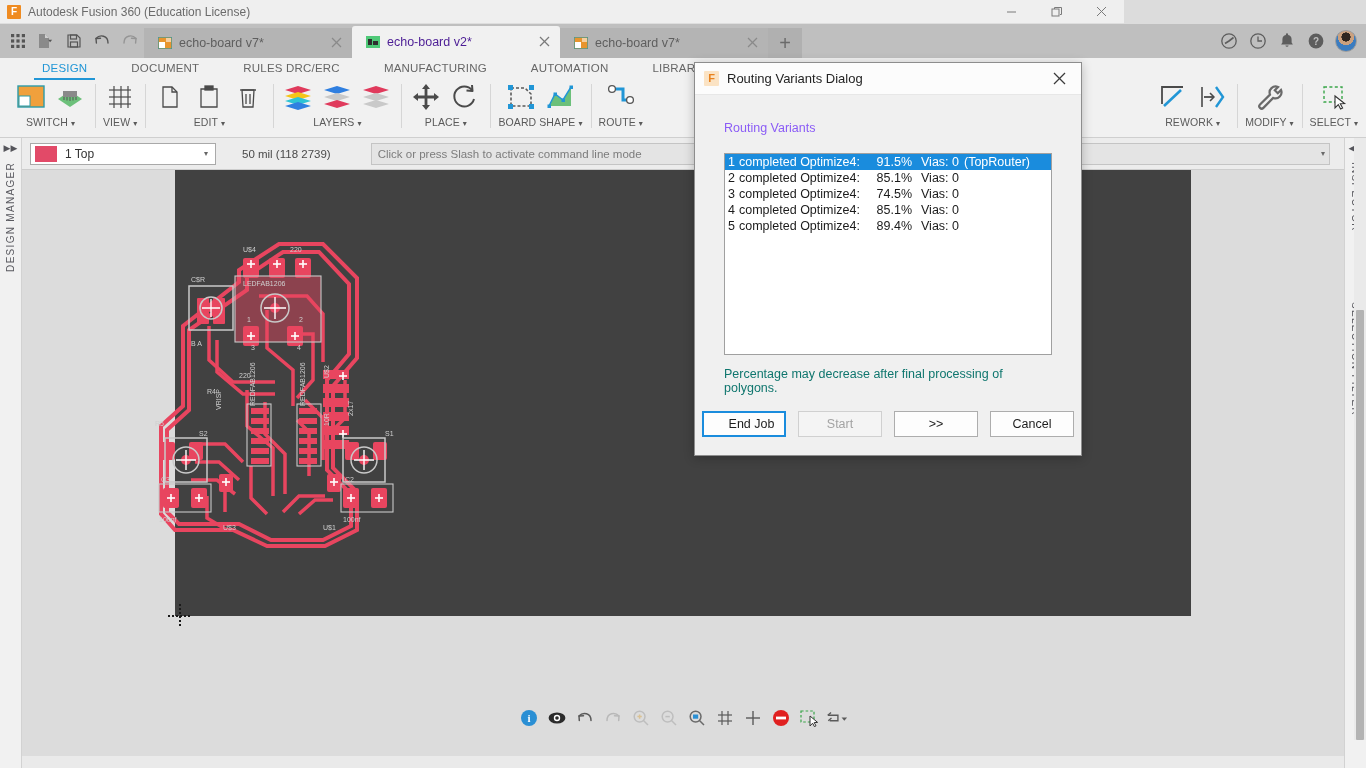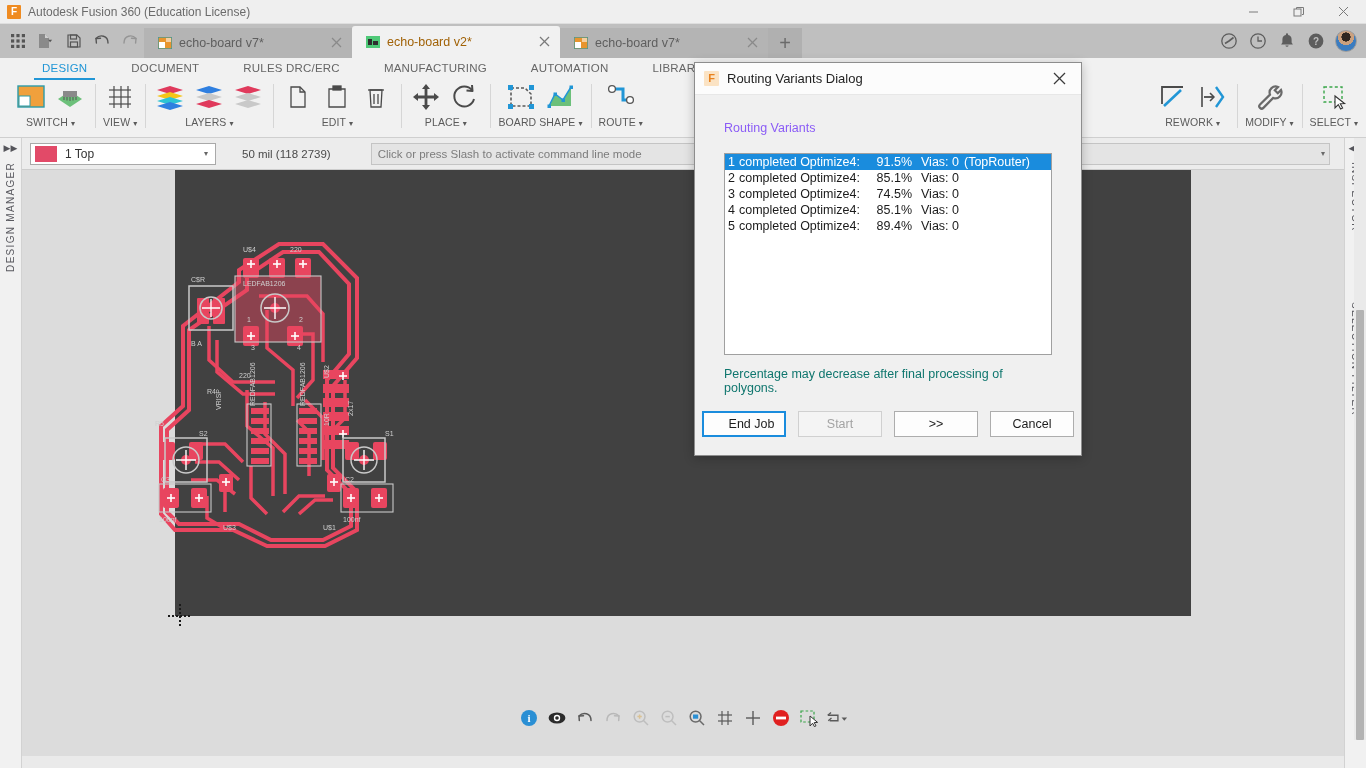--- a/index.html
+++ b/index.html
@@ -9,21 +9,21 @@
     background: #dcdcdc;
     font-family: "Liberation Sans", sans-serif;
     font-size: 12px;
     color: #3c3c3c;
     -webkit-font-smoothing: antialiased;
   }
   .app { position: relative; width: 1366px; height: 768px; }
 
   
   .titlebar {
-    position: absolute; top: 0; left: 0; width: 1366px; height: 24px;
+    position: absolute; top: 0; left: 0; width: 1124px; height: 24px;
     background: #efefef; display: flex; align-items: center;
     border-bottom: 1px solid #dedede;
   }
   .fusion-logo {
     width: 14px; height: 14px; margin-left: 7px; margin-right: 7px;
     background: #ef8b21; border-radius: 1px;
     position: relative; flex: 0 0 auto;
   }
   .fusion-logo::after {
     content: "F"; position: absolute; inset: 0; color: #fff;
@@ -44,21 +44,21 @@
     width: 28px; height: 28px; display: flex; align-items: center; justify-content: center;
     color: #555;
   }
   .qa-btn.disabled { opacity: .4; }
   .tabs { display: flex; align-items: flex-end; height: 34px; flex: 1 1 auto; }
   .tab {
     height: 30px; min-width: 208px; display: flex; align-items: center; gap: 7px;
     padding: 0 10px 0 14px; background: #b4b4b4; color: #5e5e5e; font-size: 12.5px;
     position: relative; justify-content: center;
   }
-  .tab.active { background: #f1f1f1; color: #a16207; height: 32px; border-radius: 3px 3px 0 0; }
+  .tab.active { background: #f1f1f1; color: #4c1d95; height: 32px; border-radius: 3px 3px 0 0; }
   .tab .tab-ico { width: 14px; height: 12px; flex: 0 0 auto; }
   .tab .tab-close { margin-left: auto; color: #8a8a8a; font-size: 14px; line-height: 1; }
   .tab.active .tab-close { color: #7b7b7b; }
   .tab-plus { width: 34px; height: 30px; display: flex; align-items: center; justify-content: center;
     color: #6a6a6a; font-size: 20px; background: #b0b0b0; }
   .right-icons { display: flex; align-items: center; height: 34px; gap: 9px; padding-right: 9px; }
   .ri { width: 20px; height: 20px; color: #5d5d5d; display: flex; align-items: center; justify-content: center; }
   .avatar {
     width: 22px; height: 22px; border-radius: 50%;
     background: radial-gradient(circle at 50% 30%, #2d2520 0 26%, #caa07e 27% 47%, #3b7cc0 48% 100%);
@@ -423,20 +423,46 @@
                 <line x1="23" y1="3" x2="23" y2="25"></line>
             </svg>
           </div>
         </div>
         <div class="rlabel"><span>VIEW</span> <span class="caret">▾</span></div>
       </div>
 
       <div class="rgroup">
         <div class="ricons">
           <div class="ric">
+            <svg width="26" height="28" viewBox="0 0 26 28" fill="none" stroke="#4a4a4a" stroke-width="1.3">
+              <path d="M6 4h9l5 5v15H6z"></path>
+                <path d="M15 4v5h5"></path>
+            </svg>
+          </div>
+          <div class="ric">
+            <svg width="26" height="28" viewBox="0 0 26 28" fill="none" stroke="#4a4a4a" stroke-width="1.3">
+              <path d="M5 6h16v18H5z"></path>
+                <rect x="9" y="3" width="8" height="4" fill="#4a4a4a"></rect>
+            </svg>
+          </div>
+          <div class="ric">
+            <svg width="26" height="28" viewBox="0 0 26 28" fill="none" stroke="#4a4a4a" stroke-width="1.3">
+              <path d="M7 7h12l-1 17H8z"></path>
+                <line x1="5" y1="7" x2="21" y2="7"></line>
+                <line x1="11" y1="11" x2="11" y2="21"></line>
+                <line x1="15" y1="11" x2="15" y2="21"></line>
+            </svg>
+          </div>
+        </div>
+        <div class="rlabel"><span>EDIT</span> <span class="caret">▾</span></div>
+      </div>
+
+      <div class="rgroup">
+        <div class="ricons">
+          <div class="ric">
             <svg width="34" height="30" viewBox="0 0 34 30">
               <path d="M17 4l13 4-13 4-13-4z" fill="#e03a5c"></path>
               <path d="M17 10l13 4-13 4-13-4z" fill="#f5c518"></path>
               <path d="M17 15l13 4-13 4-13-4z" fill="#2ec4d4"></path>
               <path d="M17 20l13 4-13 4-13-4z" fill="#2f7fe0"></path>
             </svg>
           </div>
           <div class="ric">
             <svg width="34" height="30" viewBox="0 0 34 30">
               <path d="M17 4l13 4-13 4-13-4z" fill="#2f7fe0"></path>
@@ -446,46 +472,20 @@
           </div>
           <div class="ric">
             <svg width="34" height="30" viewBox="0 0 34 30">
               <path d="M17 4l13 4-13 4-13-4z" fill="#e03a5c"></path>
               <path d="M17 11l13 4-13 4-13-4z" fill="#c9c9c9"></path>
               <path d="M17 18l13 4-13 4-13-4z" fill="#c9c9c9"></path>
             </svg>
           </div>
         </div>
         <div class="rlabel"><span>LAYERS</span> <span class="caret">▾</span></div>
-      </div>
-
-      <div class="rgroup">
-        <div class="ricons">
-          <div class="ric">
-            <svg width="26" height="28" viewBox="0 0 26 28" fill="none" stroke="#4a4a4a" stroke-width="1.3">
-              <path d="M6 4h9l5 5v15H6z"></path>
-                <path d="M15 4v5h5"></path>
-            </svg>
-          </div>
-          <div class="ric">
-            <svg width="26" height="28" viewBox="0 0 26 28" fill="none" stroke="#4a4a4a" stroke-width="1.3">
-              <path d="M5 6h16v18H5z"></path>
-                <rect x="9" y="3" width="8" height="4" fill="#4a4a4a"></rect>
-            </svg>
-          </div>
-          <div class="ric">
-            <svg width="26" height="28" viewBox="0 0 26 28" fill="none" stroke="#4a4a4a" stroke-width="1.3">
-              <path d="M7 7h12l-1 17H8z"></path>
-                <line x1="5" y1="7" x2="21" y2="7"></line>
-                <line x1="11" y1="11" x2="11" y2="21"></line>
-                <line x1="15" y1="11" x2="15" y2="21"></line>
-            </svg>
-          </div>
-        </div>
-        <div class="rlabel"><span>EDIT</span> <span class="caret">▾</span></div>
       </div>
 
       <div class="rgroup">
         <div class="ricons">
           <div class="ric">
             <svg width="30" height="30" viewBox="0 0 30 30" fill="#4a4a4a">
               <path d="M15 2l4 5h-2.6v6.4H23V11l5 4-5 4v-2.4h-6.6V23H19l-4 5-4-5h2.6v-6.4H7V19l-5-4 5-4v2.4h6.6V7H11z"></path>
             </svg>
           </div>
           <div class="ric">

